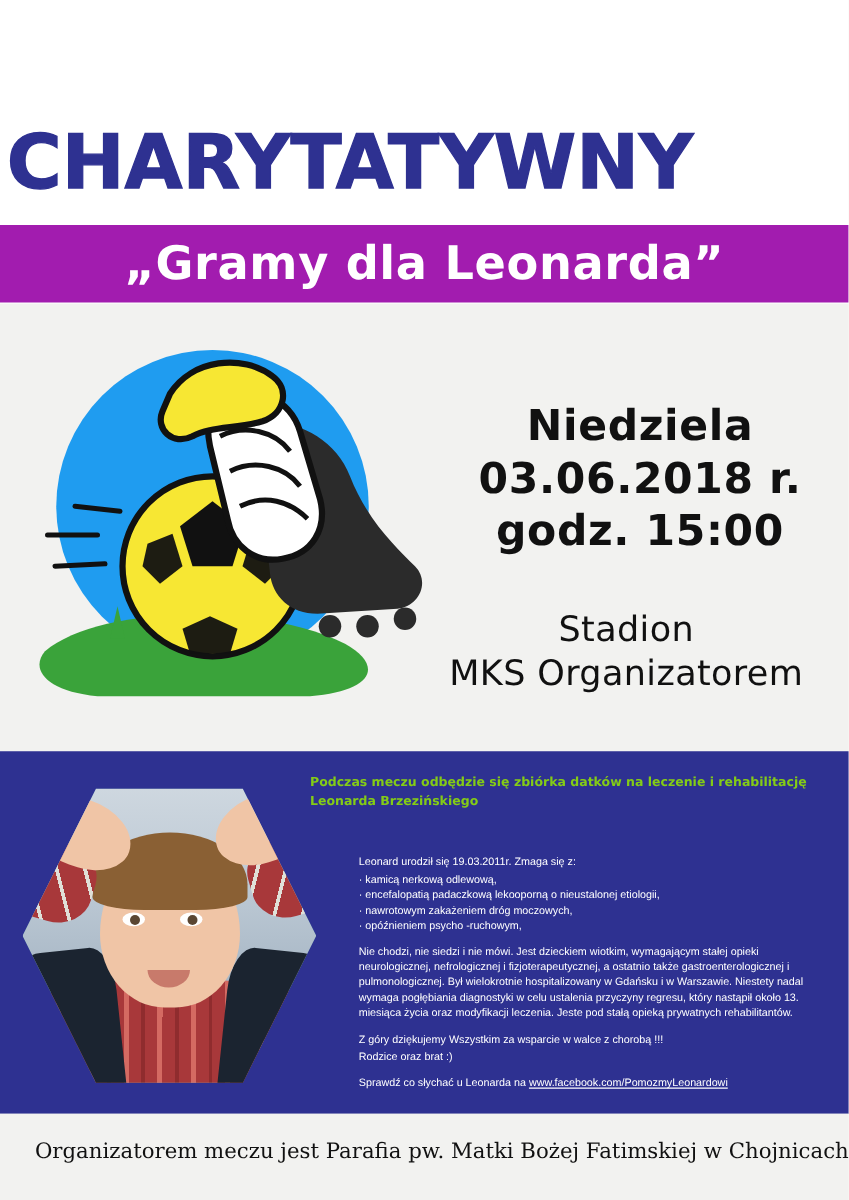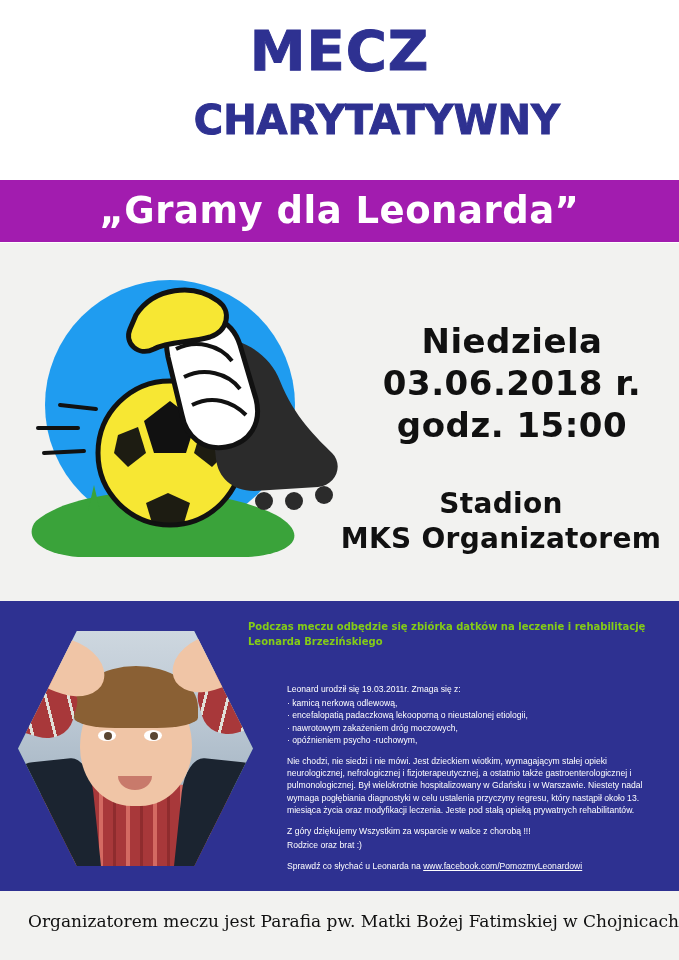--- a/index.html
+++ b/index.html
@@ -42,24 +42,24 @@
     letter-spacing: 1px;
     color: #2e3191;
     line-height: 1.02;
     -webkit-text-stroke: 1px #2e3191;
   }
   .title-line2 {
     position: absolute;
     left: 0;
     top: 100px;
     width: 560px;
-    text-align: right;
-    font-family: "DejaVu Sans", sans-serif;
-    font-weight: bold;
-    font-size: 40px;
+    text-align: center;
+    font-family: "DejaVu Sans", sans-serif;
+    font-weight: bold;
+    font-size: 60px;
     letter-spacing: 0px;
     color: #2e3191;
     line-height: 1.02;
     -webkit-text-stroke: 1px #2e3191;
   }
   .title-band {
     position: absolute;
     left: 0;
     top: 180px;
     width: 679px;
@@ -108,21 +108,21 @@
     line-height: 1.23;
     letter-spacing: 0.5px;
   }
   .where {
     position: absolute;
     left: 330px;
     top: 243px;
     width: 342px;
     text-align: center;
     font-family: "DejaVu Sans", sans-serif;
-    font-weight: bold;
+    font-weight: normal;
     color: #111111;
     font-size: 28px;
     line-height: 1.25;
     letter-spacing: 0.3px;
   }
 
   
   .panel {
     position: relative;
     width: 679px;
@@ -265,21 +265,20 @@
     color: #111111;
     font-weight: normal;
   }
 </style>
 </head>
 <body>
 
 <div class="poster">
 
   <div class="header">
-    <div class="title-main">MECZ</div>
     <div class="title-line2">CHARYTATYWNY</div>
     <div class="title-band">
       <span>„Gramy dla Leonarda”</span>
     </div>
   </div>
 
   <div class="middle">
 
     <div class="illo">
       <svg width="330" height="330" viewBox="0 0 330 330" xmlns="http://www.w3.org/2000/svg">

